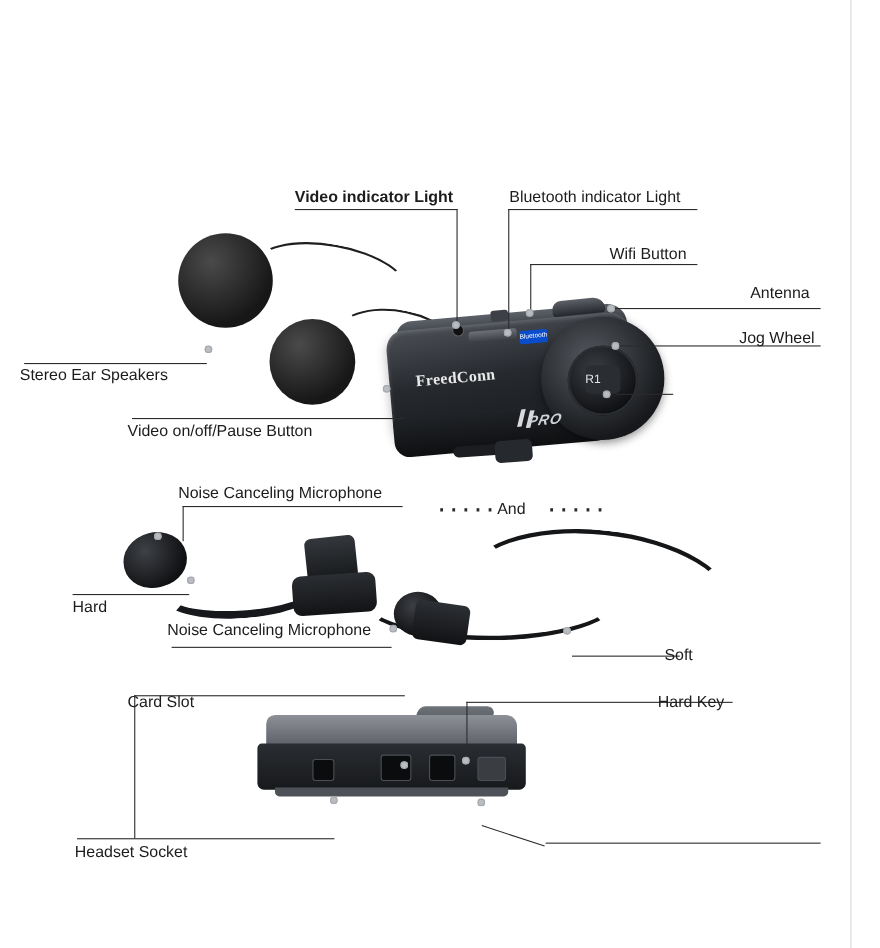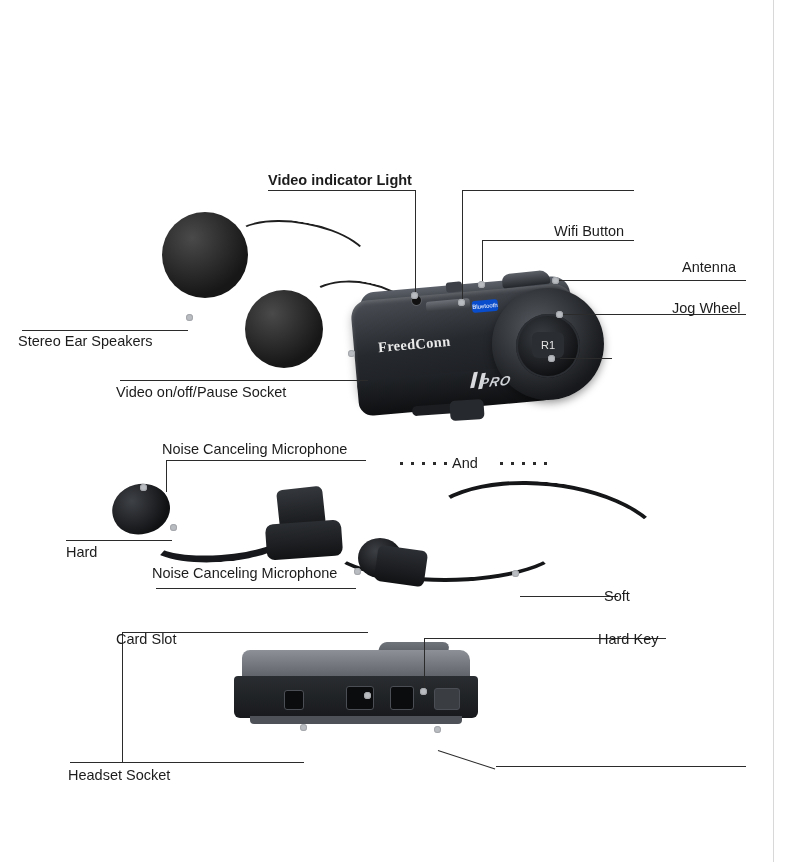--- a/index.html
+++ b/index.html
@@ -180,21 +180,21 @@
   #jog-inner {
     position: absolute; left: 366px; top: 118px;
     width: 64px; height: 64px; border-radius: 50%;
     background: radial-gradient(circle at 40% 35%, #3a3e43, #0d0e10 75%);
     box-shadow: inset 0 0 0 2px #2b2e33;
   }
   #jog-btn {
     position: absolute; left: 382px; top: 136px;
     width: 32px; height: 26px; border-radius: 6px;
     background: #2a2d31;
-    color: #e4e4e4; font-size: 11px; text-align: center; line-height: 26px;
+    color: #e4e4e4; font-size: 11px; text-align: left; line-height: 26px;
   }
   #mic-boom-top {
     position: absolute; left: 262px; top: 208px;
     width: 64px; height: 10px;
     background: #1b1d20; border-radius: 6px; transform: rotate(-4deg);
   }
   #mic-plug {
     position: absolute; left: 300px; top: 204px;
     width: 34px; height: 20px; background: #26292d;
     border-radius: 5px; transform: rotate(-4deg);
@@ -354,25 +354,26 @@
   <div class="leader h" style="left:22px; top:330px; width:166px;"></div>
   <div class="dot" style="left:186px; top:314px;"></div>
 
   <div class="leader h" style="left:120px; top:380px; width:248px;"></div>
   <div class="dot" style="left:348px; top:350px;"></div>
 
   <div class="leader h" style="left:560px; top:358px; width:52px;"></div>
   <div class="dot" style="left:548px; top:355px;"></div>
 
   <div class="label" style="left:268px; top:171px;font-weight:bold;">Video indicator Light</div>
+  <div class="label" style="left:463px; top:171px;">Bluetooth indicator Light</div>
   <div class="label" style="left:554px; top:222px;">Wifi Button</div>
   <div class="label" style="left:682px; top:258px;">Antenna</div>
   <div class="label" style="left:672px; top:299px;">Jog Wheel</div>
   <div class="label" style="left:18px; top:322px;margin-top:10px;">Stereo Ear Speakers</div>
-  <div class="label" style="left:116px; top:383px;">Video on/off/Pause Socket</div>
+  <div class="label" style="left:116px; top:383px;">Video on/off/Pause Button</div>
 
   <div id="mics">
     <div id="boom-mic-head"></div>
     <div id="boom-arm"></div>
     <div id="boom-base"></div>
     <div id="boom-plate"></div>
 
     <div id="wire-mic-cable"></div>
     <div id="wired-mic-head"></div>
     <div id="wired-mic-body"></div>

